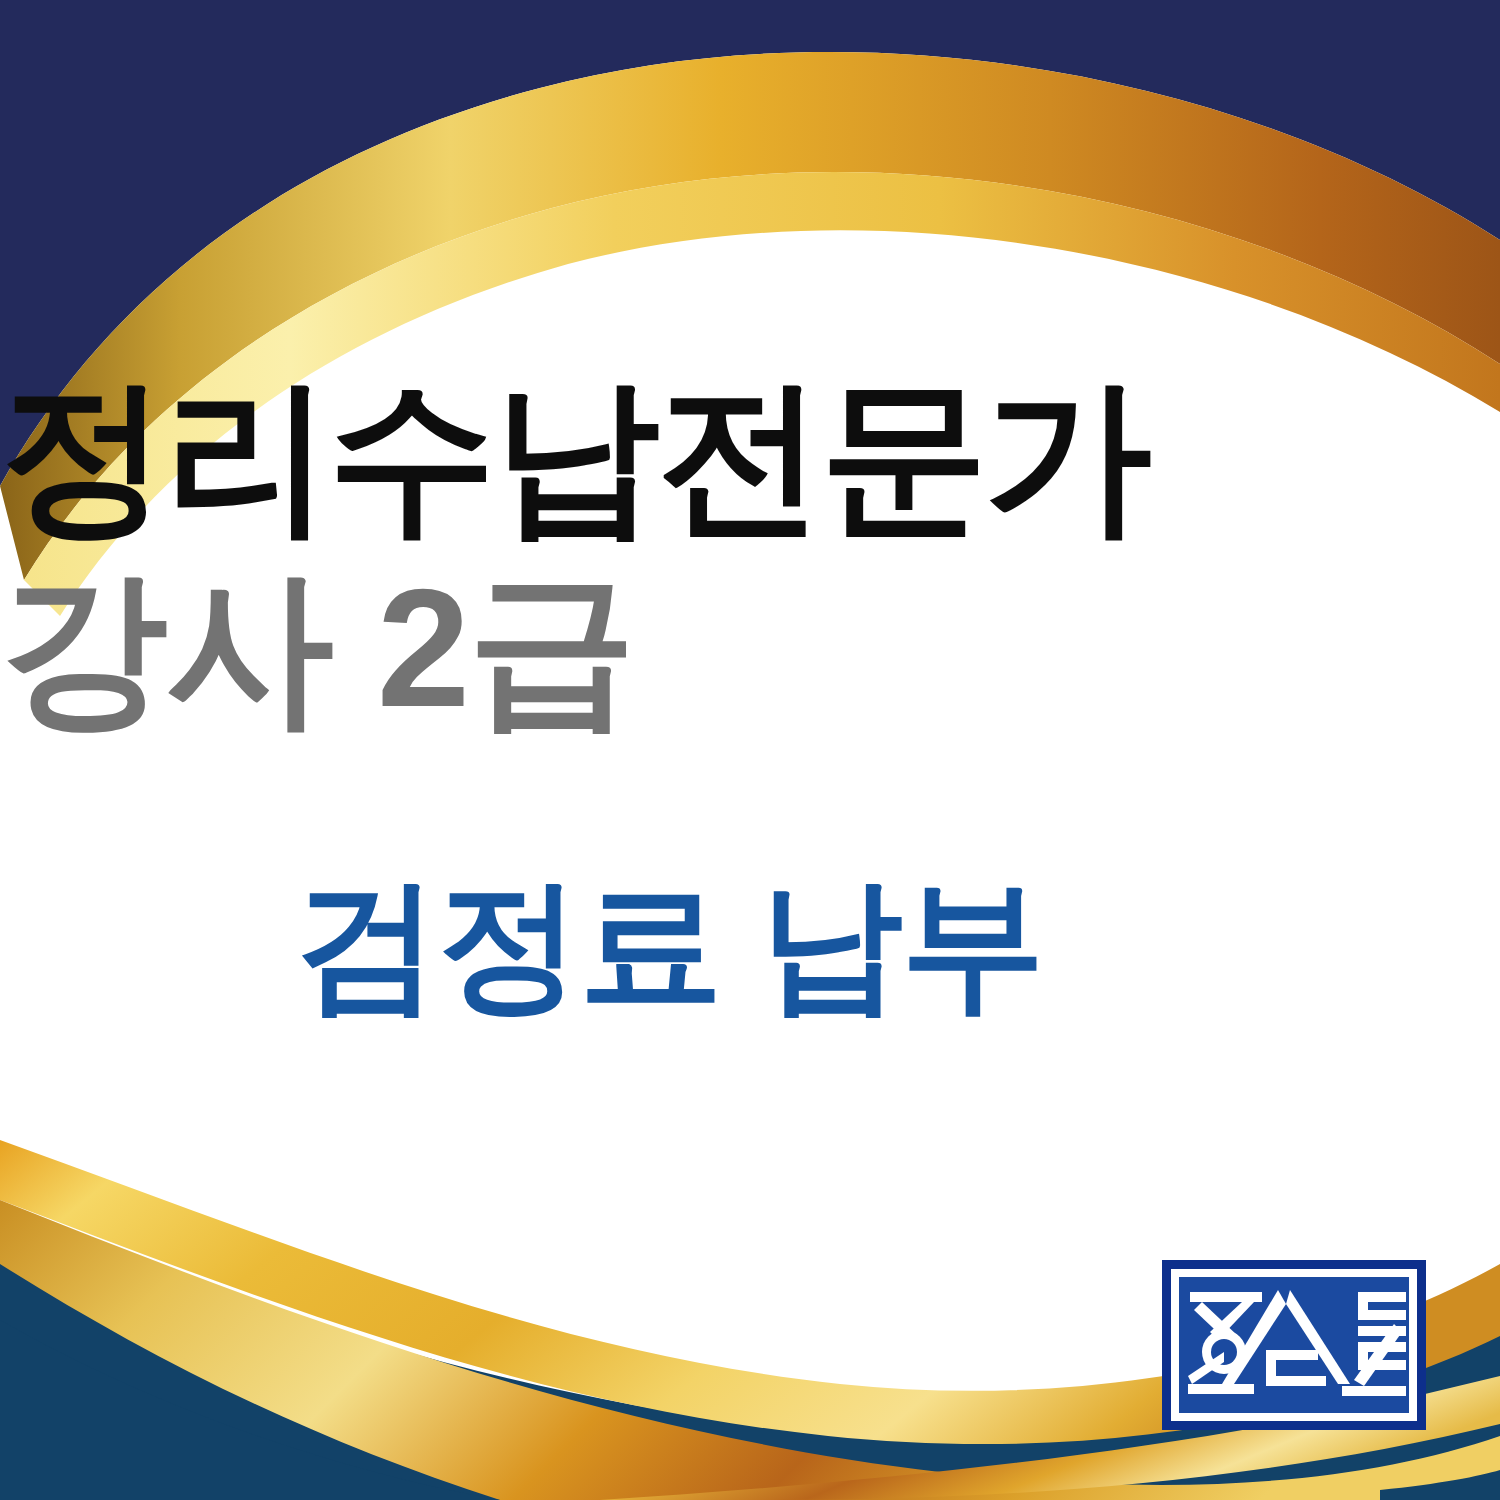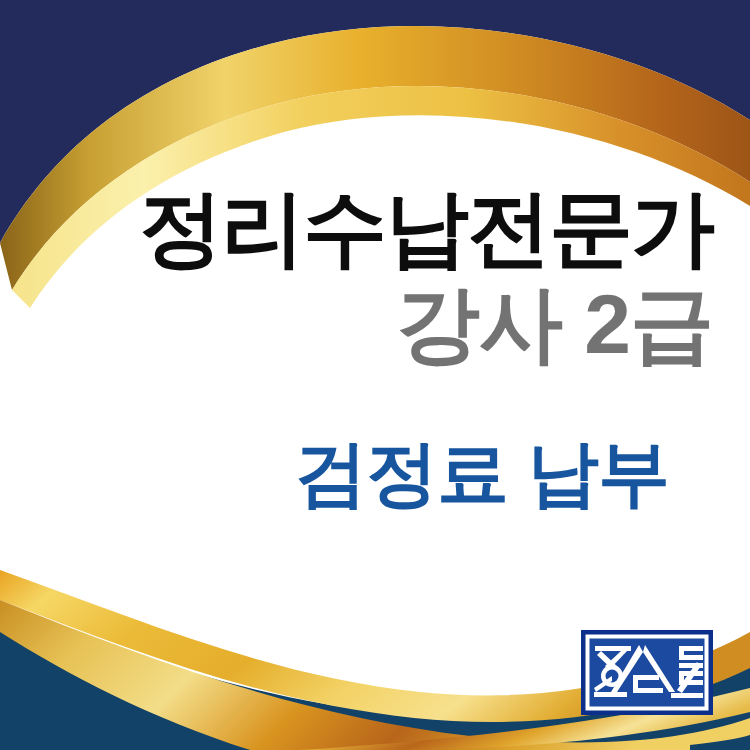--- a/index.html
+++ b/index.html
@@ -30,21 +30,21 @@
     inset: 0;
     width: 750px;
     height: 750px;
     pointer-events: none;
   }
   .headline-block {
     position: absolute;
     left: 0;
     top: 186px;
     width: 713px;
-    text-align: right;
+    text-align: left;
   }
   .headline-line1 {
     display: block;
     font-size: 84px;
     line-height: 1.0;
     font-weight: 700;
     letter-spacing: -2px;
     color: #0d0d0d;
     white-space: nowrap;
   }
@@ -56,21 +56,21 @@
     font-weight: 700;
     letter-spacing: -1px;
     color: #737373;
     white-space: nowrap;
   }
   .subhead-block {
     position: absolute;
     left: 0;
     top: 437px;
     width: 669px;
-    text-align: right;
+    text-align: center;
   }
   .subhead-line {
     display: block;
     font-size: 72px;
     line-height: 1.0;
     font-weight: 700;
     letter-spacing: -1px;
     color: #17569f;
     white-space: nowrap;
   }

